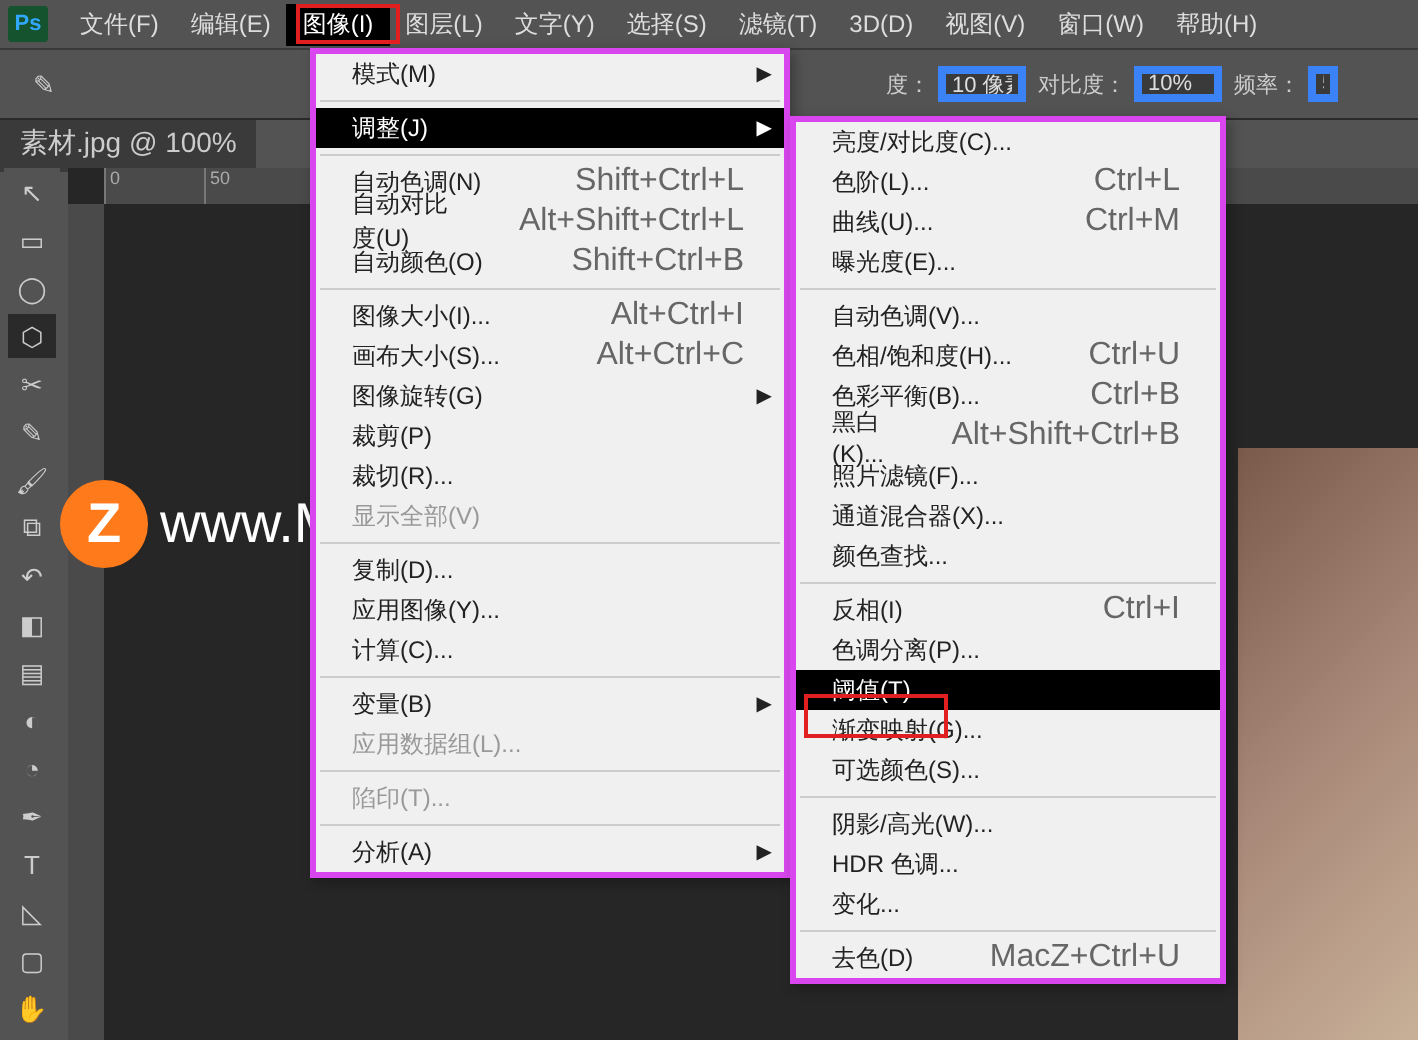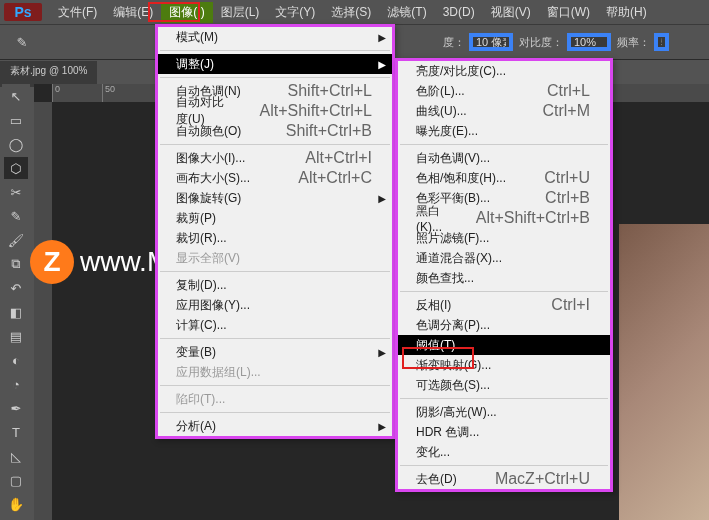--- a/index.html
+++ b/index.html
@@ -1,24 +1,24 @@
 <!DOCTYPE html>
 <html><head>
 <meta charset="utf-8">
 <style>
 * { margin: 0; padding: 0; box-sizing: border-box; font-family: "Microsoft YaHei", Arial, sans-serif; }
 body { width: 709px; height: 520px; background: #535353; overflow: hidden; position: relative; }
 .menubar { height: 24px; background: #535353; display: flex; align-items: center; padding-left: 4px; color: #ddd; font-size: 12px; }
-.ps-logo { width: 38px; height: 18px; background: #7f1d1d; color: #31a8ff; font-weight: bold; font-size: 14px; display: flex; align-items: center; justify-content: center; border-radius: 2px; margin-right: 8px; }
+.ps-logo { width: 20px; height: 18px; background: #14532d; color: #31a8ff; font-weight: bold; font-size: 11px; display: flex; align-items: center; justify-content: center; border-radius: 2px; margin-right: 8px; }
 .menu-item { padding: 2px 8px; cursor: default; }
-.menu-item.active { background: #4d7c0f; color: #fff; }
+.menu-item.active { background: #000000; color: #fff; }
 .toolbar { height: 36px; background: #535353; border-top: 1px solid #3a3a3a; border-bottom: 1px solid #2a2a2a; display: flex; align-items: center; color: #ccc; font-size: 11px; padding-left: 8px; }
 .tb-field { margin-left: 6px; margin-right: 4px; }
 .tb-input { background: #3a3a3a; border: 4px solid #3b82f6; color: #ddd; font-size: 11px; padding: 1px 3px; width: 44px; height: 18px; }
-.doc-tab { height: 26px; background: #3a3a3a; color: #ccc; font-size: 10px; padding: 3px 10px; display: inline-block; }
+.doc-tab { height: 26px; background: #3a3a3a; color: #ccc; font-size: 14px; padding: 3px 10px; display: inline-block; }
 .tools-panel { position: absolute; left: 2px; top: 84px; width: 28px; background: #535353; display: flex; flex-direction: column; }
 .tool { width: 24px; height: 22px; margin: 1px 2px; display: flex; align-items: center; justify-content: center; font-size: 13px; color: #ccc; }
 .tool.sel { background: #2a2a2a; }
 .canvas-area { position: absolute; left: 34px; top: 84px; right: 0; bottom: 0; background: #262626; }
 .ruler-h { position: absolute; top: 0; left: 18px; right: 0; height: 18px; background: #4a4a4a; color: #aaa; font-size: 9px; display: flex; }
 .ruler-tick { width: 50px; padding-left: 2px; border-left: 1px solid #777; }
 .ruler-v { position: absolute; top: 18px; left: 0; width: 18px; bottom: 0; background: #4a4a4a; }
 .photo { position: absolute; right: 0; top: 140px; width: 90px; bottom: 0; background: linear-gradient(135deg,#7a5a4a,#a88878,#c8b098); }
 .dropdown { position: absolute; background: #f0f0f0; border: 3px solid #d946ef; box-shadow: 2px 2px 6px rgba(0,0,0,0.3); font-size: 12px; color: #222; z-index: 100; }
 .dd-item { display: flex; justify-content: space-between; align-items: center; padding: 3px 20px 3px 18px; height: 20px; cursor: default; position: relative; }

